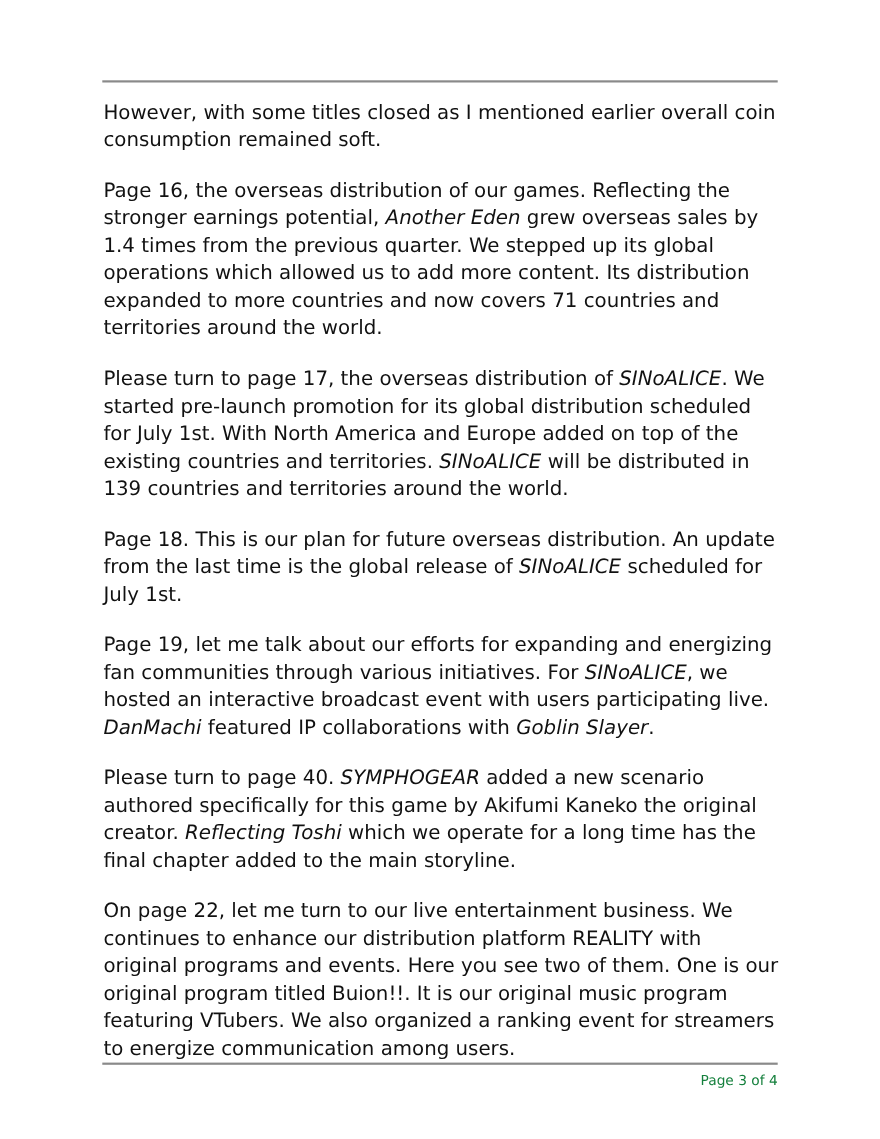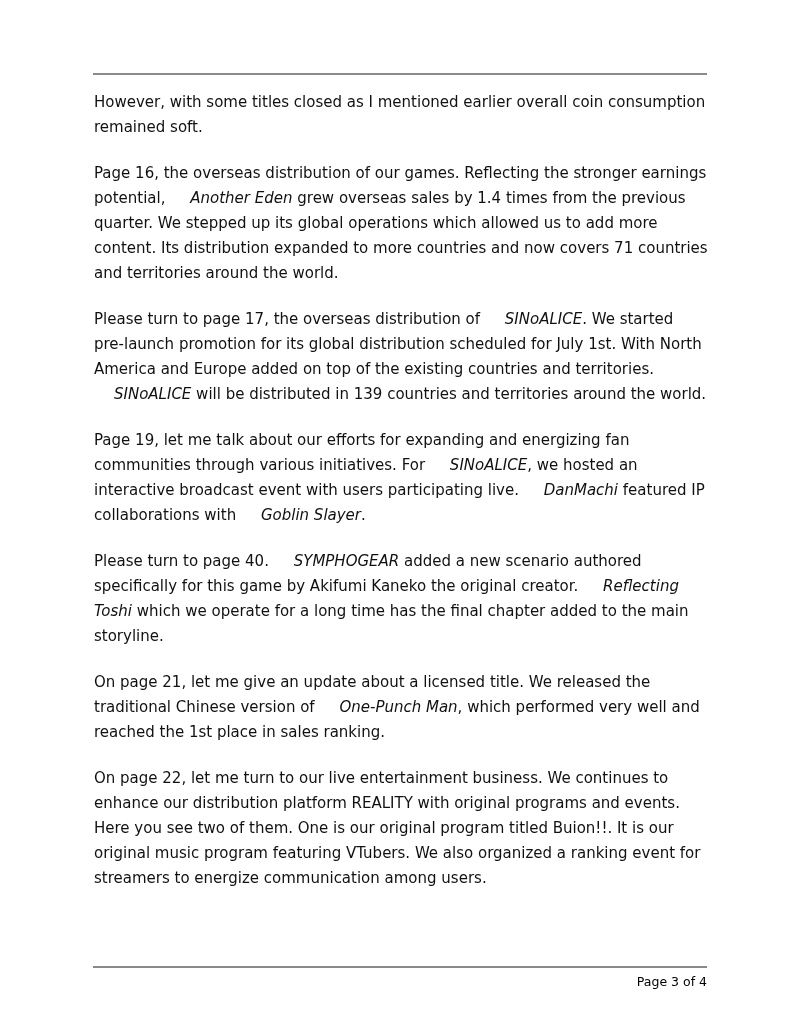--- a/index.html
+++ b/index.html
@@ -26,47 +26,47 @@
     .rule-top { top: 73px; }
     .rule-bottom { top: 966px; }
     .content {
       position: absolute;
       top: 90px;
       left: 94px;
       width: 614px;
     }
     .para {
       margin: 0 0 21px 0;
-      font-size: 15px;
+      font-size: 18px;
       line-height: 25px;
       text-align: left;
       color: #111111;
     }
     .run { font-style: normal; }
-    .run.italic { font-style: italic; margin-left: 20px; }
+    .run.italic { font-style: italic; }
     .footer {
       position: absolute;
       top: 972px;
       left: 94px;
       width: 613px;
       text-align: right;
       font-size: 12.5px;
       line-height: 20px;
-      color: #000000;
+      color: #15803d;
     }
   </style>
 </head>
 <body>
 
 <div class="page">
   <div class="rule rule-top"></div>
   <div class="content">
       <p class="para"><span class="run">However, with some titles closed as I mentioned earlier overall coin consumption remained soft.</span></p>
       <p class="para"><span class="run">Page 16, the overseas distribution of our games. Reflecting the stronger earnings potential, </span><span class="run italic">Another Eden</span><span class="run"> grew overseas sales by 1.4 times from the previous quarter. We stepped up its global operations which allowed us to add more content. Its distribution expanded to more countries and now covers 71 countries and territories around the world.</span></p>
       <p class="para"><span class="run">Please turn to page 17, the overseas distribution of </span><span class="run italic">SINoALICE</span><span class="run">. We started pre-launch promotion for its global distribution scheduled for July 1st. With North America and Europe added on top of the existing countries and territories. </span><span class="run italic">SINoALICE</span><span class="run"> will be distributed in 139 countries and territories around the world.</span></p>
+      <p class="para"><span class="run">Page 18. This is our plan for future overseas distribution. An update from the last time is the global release of </span><span class="run italic">SINoALICE</span><span class="run"> scheduled for July 1st.</span></p>
       <p class="para"><span class="run">Page 19, let me talk about our efforts for expanding and energizing fan communities through various initiatives. For </span><span class="run italic">SINoALICE</span><span class="run">, we hosted an interactive broadcast event with users participating live. </span><span class="run italic">DanMachi</span><span class="run"> featured IP collaborations with </span><span class="run italic">Goblin Slayer</span><span class="run">.</span></p>
       <p class="para"><span class="run">Please turn to page 40. </span><span class="run italic">SYMPHOGEAR</span><span class="run"> added a new scenario authored specifically for this game by Akifumi Kaneko the original creator. </span><span class="run italic">Reflecting Toshi</span><span class="run"> which we operate for a long time has the final chapter added to the main storyline.</span></p>
-      <p class="para"><span class="run">On page 21, let me give an update about a licensed title. We released the traditional Chinese version of </span><span class="run italic">One-Punch Man</span><span class="run">, which performed very well and reached the 1st place in sales ranking.</span></p>
       <p class="para"><span class="run">On page 22, let me turn to our live entertainment business. We continues to enhance our distribution platform REALITY with original programs and events. Here you see two of them. One is our original program titled Buion!!. It is our original music program featuring VTubers. We also organized a ranking event for streamers to energize communication among users.</span></p>
     </div>
   <div class="rule rule-bottom"></div>
   <div class="footer">Page 3 of 4</div>
 </div>
 
 </body></html>

